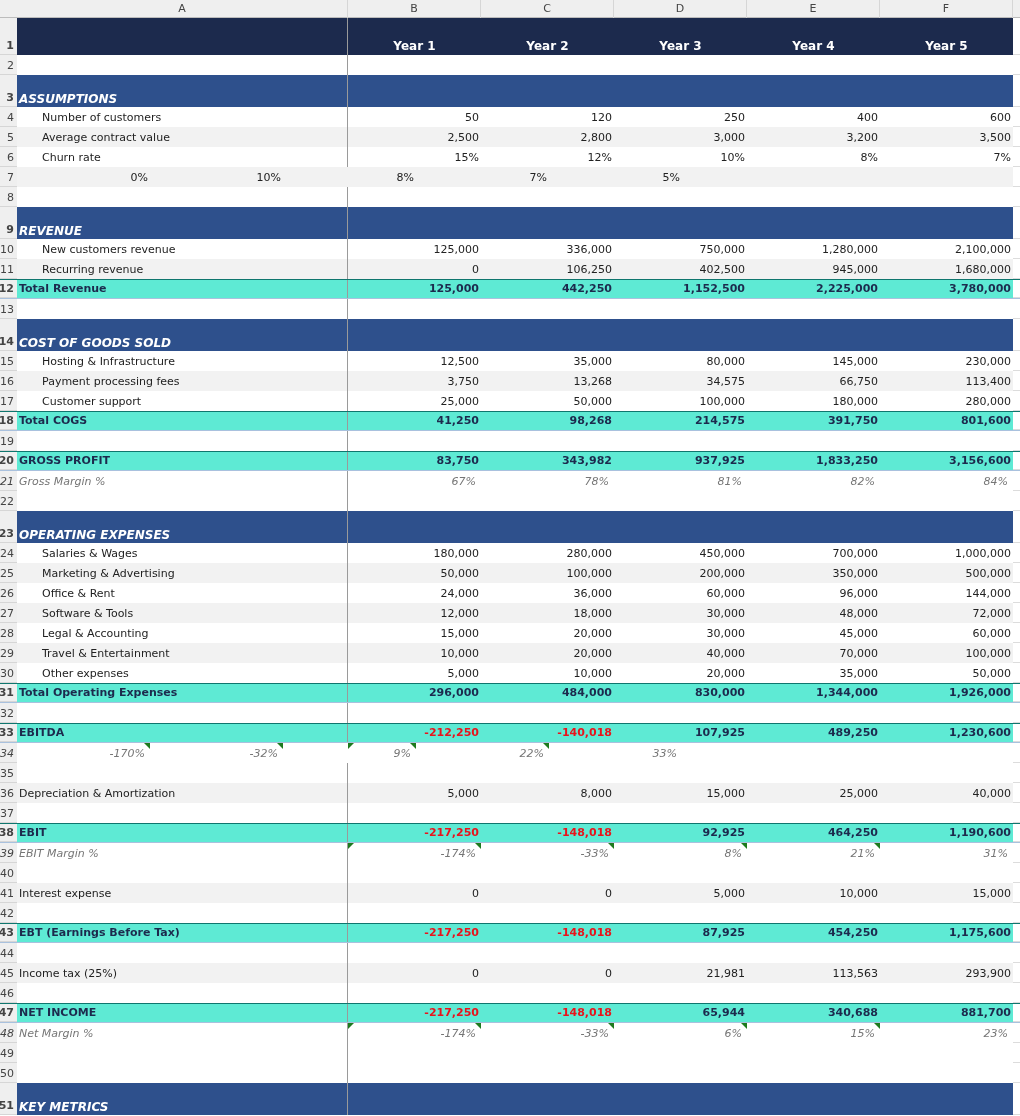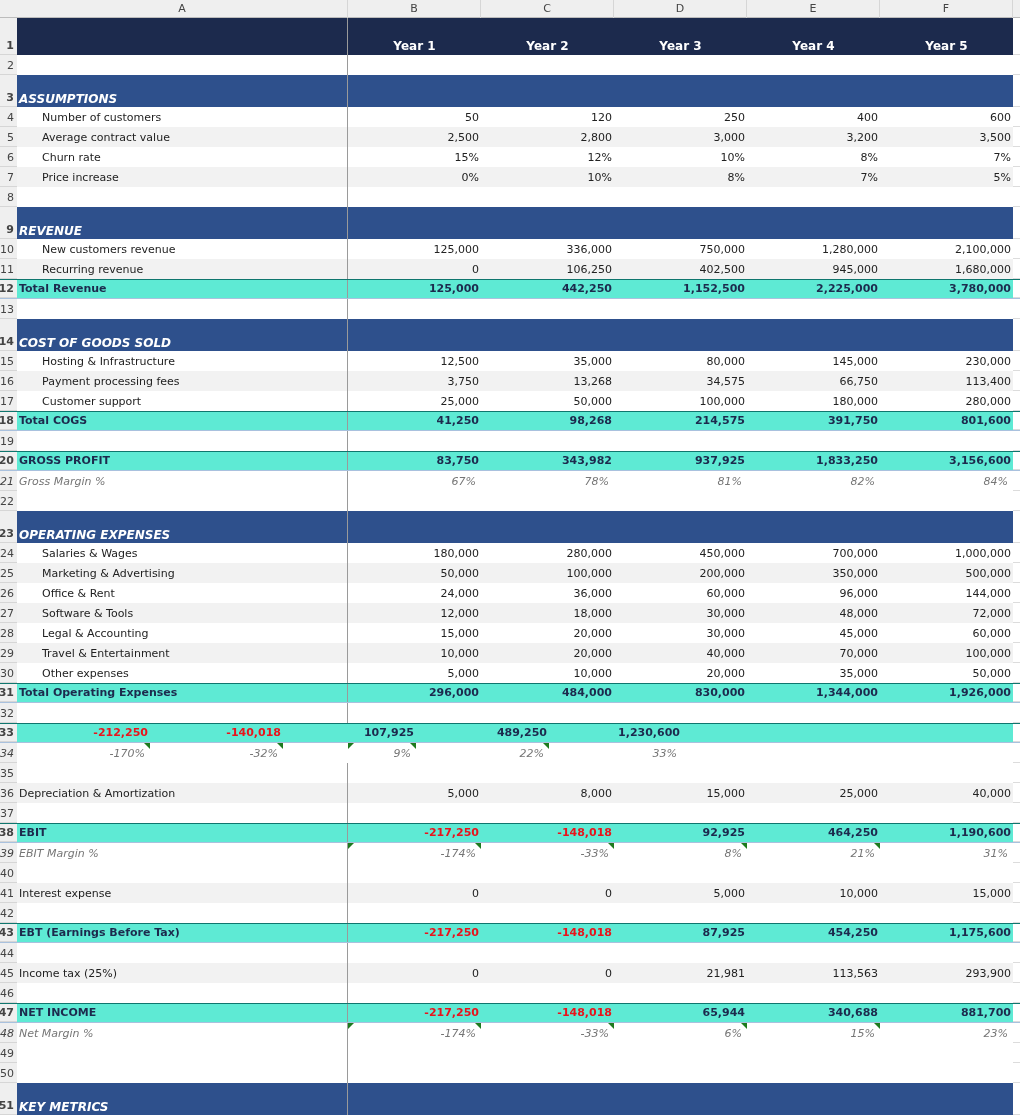--- a/index.html
+++ b/index.html
@@ -110,21 +110,20 @@
         <div class="cell cn">12%</div>
         <div class="cell cn">10%</div>
         <div class="cell cn">8%</div>
         <div class="cell cn">7%</div>
       </div>
       <div class="endbar" style="background: rgb(255, 255, 255);"></div>
     </div>
     <div class="row r-item r-alt" style="height: 20px;">
       <div class="rn">7</div>
       <div class="cells">
-        <div class="cell ca">Price increase</div>
         <div class="cell cn">0%</div>
         <div class="cell cn">10%</div>
         <div class="cell cn">8%</div>
         <div class="cell cn">7%</div>
         <div class="cell cn">5%</div>
       </div>
       <div class="endbar" style="background: rgb(255, 255, 255);"></div>
     </div>
     <div class="row" style="height: 20px;">
       <div class="rn">8</div>
@@ -422,20 +421,21 @@
         <div class="cell cn"></div>
         <div class="cell cn"></div>
         <div class="cell cn"></div>
         <div class="cell cn"></div>
       </div>
       <div class="endbar" style="background: rgb(255, 255, 255);"></div>
     </div>
     <div class="row r-total" style="height: 20px;">
       <div class="rn">33</div>
       <div class="cells">
+        <div class="cell ca">EBITDA</div>
         <div class="cell cn neg">-212,250</div>
         <div class="cell cn neg">-140,018</div>
         <div class="cell cn">107,925</div>
         <div class="cell cn">489,250</div>
         <div class="cell cn">1,230,600</div>
       </div>
       <div class="endbar" style="background: rgb(255, 255, 255);"></div>
     </div>
     <div class="row r-margin" style="height: 20px;">
       <div class="rn">34</div>

